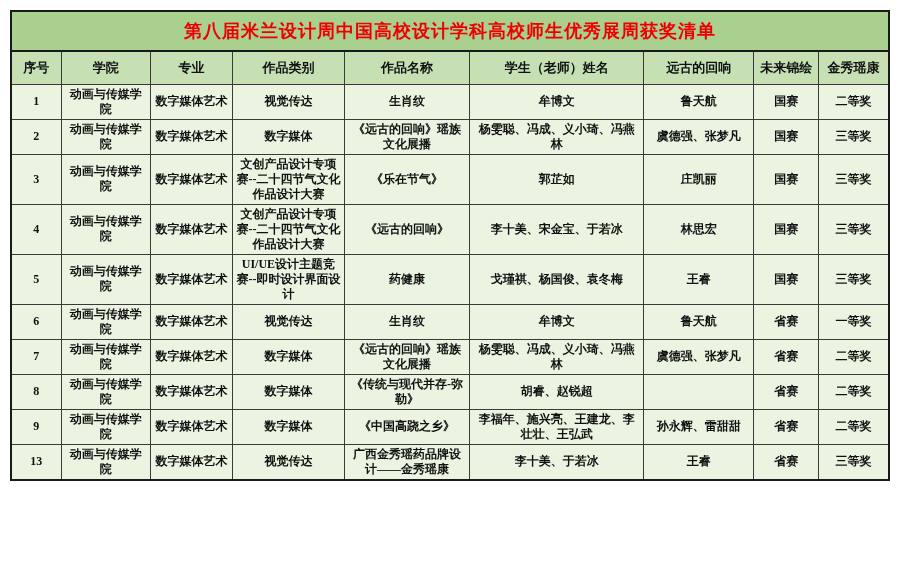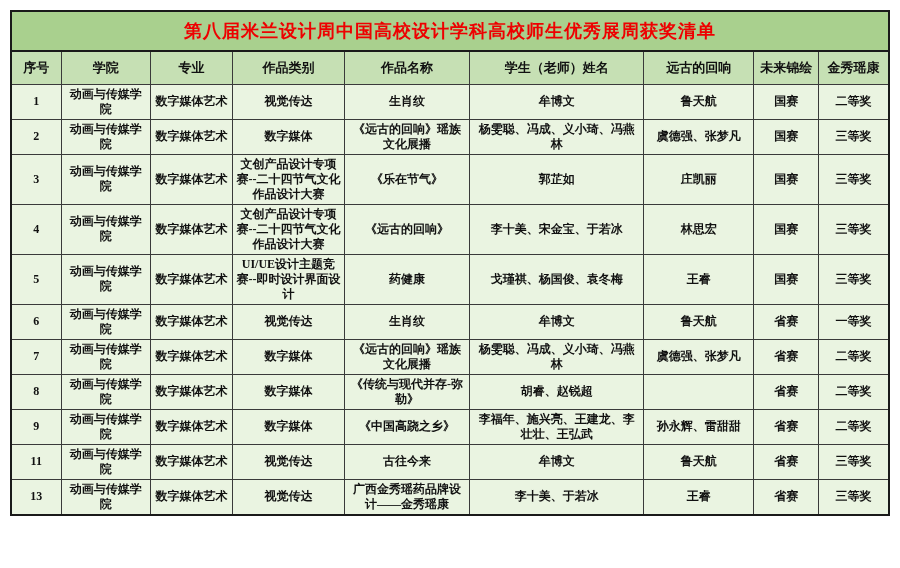--- a/index.html
+++ b/index.html
@@ -191,31 +191,20 @@
           <td>动画与传媒学院</td>
           <td>数字媒体艺术</td>
           <td>数字媒体</td>
           <td>《中国高跷之乡》</td>
           <td>李福年、施兴亮、王建龙、李壮壮、王弘武</td>
           <td>孙永辉、雷甜甜</td>
           <td>省赛</td>
           <td>二等奖</td>
         </tr>
         <tr>
-          <td>11</td>
-          <td>动画与传媒学院</td>
-          <td>数字媒体艺术</td>
-          <td>视觉传达</td>
-          <td>古往今来</td>
-          <td>牟博文</td>
-          <td>鲁天航</td>
-          <td>省赛</td>
-          <td>三等奖</td>
-        </tr>
-        <tr>
           <td>13</td>
           <td>动画与传媒学院</td>
           <td>数字媒体艺术</td>
           <td>视觉传达</td>
           <td>广西金秀瑶药品牌设计——金秀瑶康</td>
           <td>李十美、于若冰</td>
           <td>王睿</td>
           <td>省赛</td>
           <td>三等奖</td>
         </tr>

